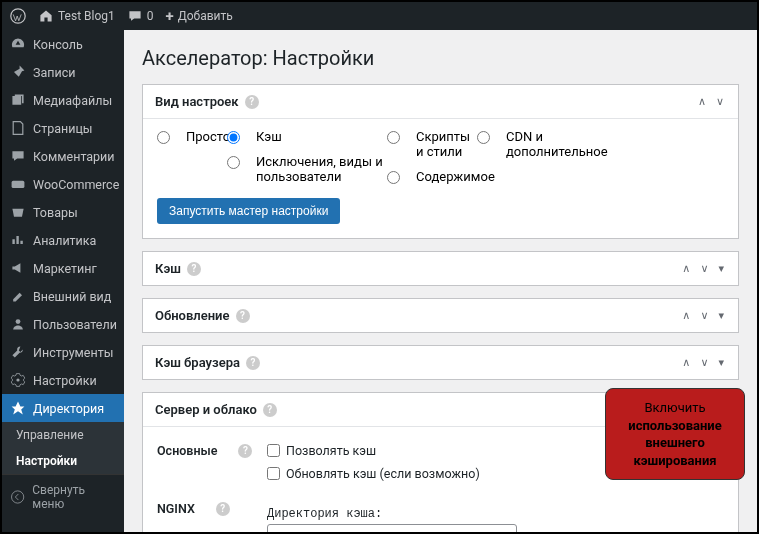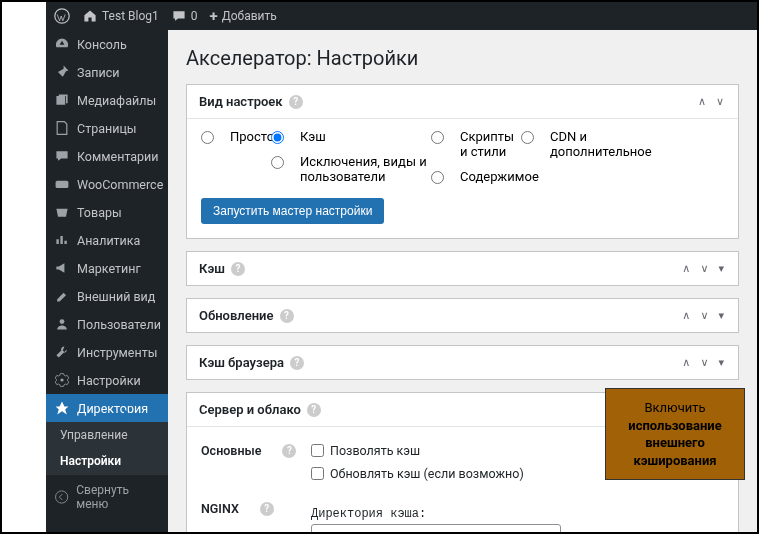--- a/index.html
+++ b/index.html
@@ -1,17 +1,17 @@
 <!DOCTYPE html>
 <html><head>
 <meta charset="utf-8">
 <style>
 * { box-sizing: border-box; margin: 0; padding: 0; }
 body { font-family: -apple-system, BlinkMacSystemFont, "Segoe UI", Roboto, sans-serif; font-size: 13px; background: #fff; position: relative; }
-.frame { width: 759px; height: 534px; border: 2px solid #000; position: relative; overflow: hidden; padding-left: 44px; }
+.frame { width: 759px; height: 534px; border: 2px solid #000; position: relative; overflow: hidden; }
 
 .topbar { background: #1d2327; height: 28px; display: flex; align-items: center; padding: 0 8px; color: #c3c4c7; font-size: 12px; }
 .topbar .tb-item { display: flex; align-items: center; margin-right: 12px; gap: 4px; cursor: pointer; }
 .topbar svg { width: 16px; height: 16px; fill: #c3c4c7; }
 
 .layout { display: flex; height: calc(100% - 28px); }
 .sidebar { width: 122px; background: #1d2327; color: #c3c4c7; font-size: 13px; overflow-y: auto; }
 .sidebar::-webkit-scrollbar { width: 0; }
 .side-item { display: flex; align-items: center; gap: 7px; padding: 6px 8px; cursor: pointer; font-size: 12.5px; }
 .side-item svg { width: 16px; height: 16px; fill: #9ca2a7; flex-shrink: 0; }
@@ -43,21 +43,21 @@
 
 .form-row { display:flex; align-items:flex-start; padding: 6px 0; }
 .form-label { width: 110px; font-weight:600; font-size:12.5px; color:#1d2327; display:flex;align-items:center;gap:21px;}
 .form-fields { flex:1; font-size: 12.5px; color:#1d2327; }
 .form-fields label { display:flex; align-items:center; gap:6px; margin-bottom: 8px; }
 .form-fields input[type=text]{ width: 250px; padding:3px 6px; border:1px solid #8c8f94; border-radius:3px; font-size:13px; }
 .sublabel{font-size:12px;color:#1d2327;margin-bottom:3px;margin-top:6px;display:block;font-family:Liberation Mono, monospace;}
 
 .help-dot { display:inline-flex; width:14px;height:14px;border-radius:50%;background:#ccc;color:#fff;font-size:10px;align-items:center;justify-content:center;}
 
-.callout { position:absolute; right:12px; top:386px; width:140px; background:#a16207; border:1px solid #333; border-radius:0; padding:10px; font-size:13px; text-align:center; line-height:1.35; z-index:5;}
+.callout { position:absolute; right:12px; top:386px; width:140px; background:#b91c1c; border:1px solid #333; border-radius:8px; padding:10px; font-size:13px; text-align:center; line-height:1.35; z-index:5;}
 .callout-pointer { position:absolute; right:96px; top:380px; z-index:4; }
 
 .arrow-indicator { position:absolute; left:122px; top:407px; width:0;height:0;border-top:6px solid transparent;border-bottom:6px solid transparent;border-left:7px solid #2271b1; }
 </style>
 </head>
 <body>
 
 <div class="frame">
   <div class="topbar">
     <div class="tb-item">

